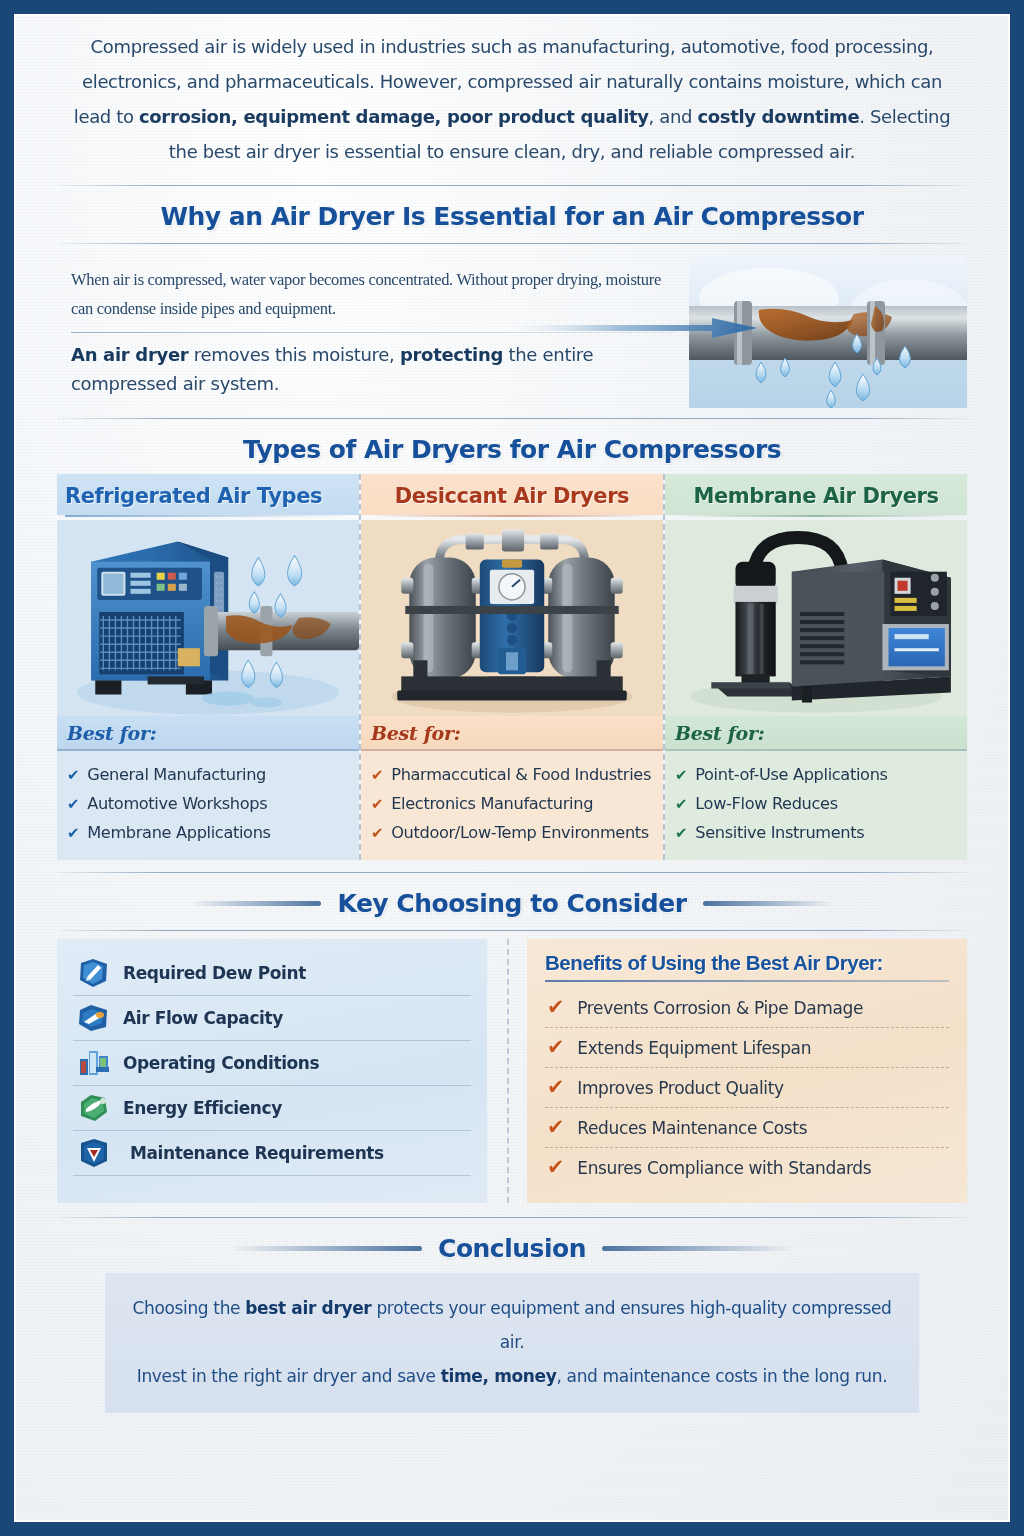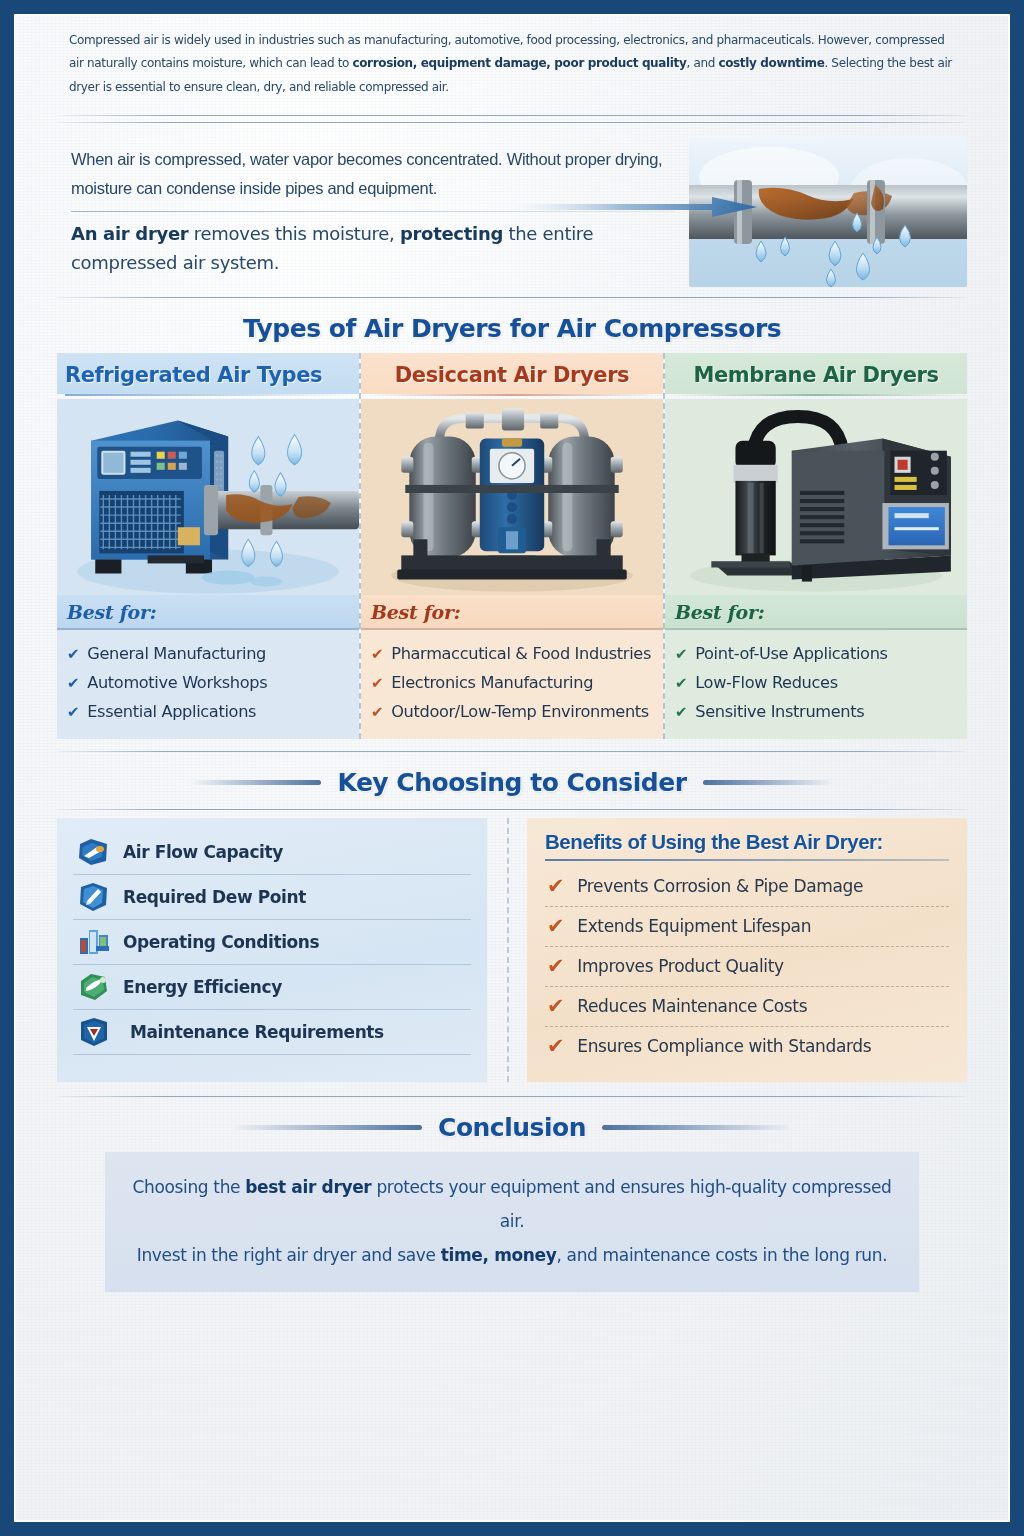--- a/index.html
+++ b/index.html
@@ -54,22 +54,22 @@
   .title-rule{
     height:10px;margin:6px 40px 0 40px;
     background:linear-gradient(90deg,rgba(30,90,150,0) 0%,rgba(30,90,150,.28) 18%,rgba(30,90,150,.45) 50%,rgba(30,90,150,.28) 82%,rgba(30,90,150,0) 100%);
     filter:blur(2px);
   }
   .hair{height:1px;background:linear-gradient(90deg,rgba(120,150,180,0),rgba(120,150,180,.75),rgba(120,150,180,0));margin:4px 0 0;}
 
   
   .intro{
     font-family:"DejaVu Sans",sans-serif;
-    font-size:12px;line-height:1.95;color:#29496b;
-    letter-spacing:-.35px;padding:14px 12px 10px 12px;
+    font-size:18px;line-height:1.95;color:#29496b;
+    letter-spacing:-.35px;padding:14px 12px 10px 12px;text-align:center;
   }
   .intro b{color:#1c3c61;font-weight:bold;}
 
   .sect-hair{height:1px;background:linear-gradient(90deg,rgba(140,165,190,.1),rgba(120,150,180,.8) 12%,rgba(120,150,180,.8) 88%,rgba(140,165,190,.1));margin:6px 0;}
 
   
   .sec-h{
     text-align:center;font-family:"DejaVu Sans",sans-serif;font-weight:bold;
     color:#16509a;font-size:25px;letter-spacing:-.5px;
     text-shadow:1px 1px 0 rgba(255,255,255,.85),1px 1px 2px rgba(30,60,100,.25);
@@ -85,21 +85,21 @@
     flex:0 0 130px;height:5px;
     background:linear-gradient(90deg,rgba(20,70,130,.75),rgba(20,70,130,0));
     filter:blur(.6px);border-radius:3px;
   }
   .sec-h.with-rules.short .rl,.sec-h.with-rules.short .rr{flex-basis:190px;}
 
   
   .why-wrap{position:relative;display:flex;gap:0;padding:6px 0 4px;}
   .why-text{flex:1;padding:10px 14px 6px 14px;position:relative;z-index:2;}
   .why-p1{
-    font-family:Liberation Sans, sans-serif;font-size:16.5px;line-height:1.72;
+    font-family:Liberation Serif, serif;font-size:16.5px;line-height:1.72;
     color:#28486a;letter-spacing:-.3px;
   }
   .why-div{height:1px;background:linear-gradient(90deg,rgba(120,150,180,.7),rgba(120,150,180,.15));margin:9px 0 8px;}
   .why-p2{
     font-family:"DejaVu Sans",sans-serif;font-size:18px;line-height:1.6;
     color:#28486a;letter-spacing:-.3px;
   }
   .why-p2 b,.why-p1 b{color:#173a5e;font-weight:bold;}
   .arrow{
     position:absolute;left:455px;top:67px;width:245px;height:22px;z-index:1;
@@ -207,20 +207,21 @@
 <div class="frame">
 <div class="paper">
 <div class="content">
 
 
   <div class="intro">
     <span>Compressed air is widely used in industries such as manufacturing, automotive, food processing, electronics, and pharmaceuticals. However, compressed air naturally contains moisture, which can lead to </span><b>corrosion, equipment damage, poor product quality</b><span>, and </span><b>costly downtime</b><span>. Selecting the best air dryer is essential to ensure clean, dry, and reliable compressed air.</span>
   </div>
   <div class="sect-hair"></div>
 
+  <div class="sec-h">Why an Air Dryer Is Essential for an Air Compressor</div>
   <div class="sect-hair"></div>
 
   <div class="why-wrap">
     <div class="why-text">
       <div class="why-p1">When air is compressed, water vapor becomes concentrated. Without proper drying, moisture can condense inside pipes and equipment.</div>
       <div class="why-div"></div>
       <div class="why-p2">
         <b>An air dryer</b><span> removes this moisture, </span><b>protecting</b><span> the entire compressed air system.</span>
       </div>
     </div>
@@ -399,21 +400,21 @@
         <li>
                 <span class="chk">✔</span>
                 <span>General Manufacturing</span>
               </li>
         <li>
                 <span class="chk">✔</span>
                 <span>Automotive Workshops</span>
               </li>
         <li>
                 <span class="chk">✔</span>
-                <span>Essential Applications</span>
+                <span>Membrane Applications</span>
               </li>
       </ul>
     </div>
 
     <div class="card c2">
       <div class="card-head">Desiccant Air Dryers</div>
       <div class="head-ul"></div>
       <div class="card-art">
         <svg width="100%" height="196" viewBox="0 0 300 196" preserveAspectRatio="xMidYMid slice">
           <defs>
@@ -595,36 +596,36 @@
     <span>Key Choosing to Consider</span>
     <span class="rr"></span>
   </div>
   <div class="sect-hair"></div>
 
   <div class="kf-wrap">
     <div class="kf-left">
 
       <div class="kf-item">
         <svg class="kf-icon" viewBox="0 0 34 32">
+          <path d="M4 6 L16 2 L30 7 L29 24 L16 30 L3 23 Z" fill="#1f5fa6"></path>
+          <path d="M7 8 L16 5 L26 9 L25 22 L16 27 L6 21 Z" fill="#3f8fd4"></path>
+          <path d="M10 20 L21 8 L24 11 L13 23 Z" fill="#ffffff"></path>
+          <path d="M10 20 L13 23 L9 24 Z" fill="#e3eef8"></path>
+        </svg>
+        <span class="kf-label">Required Dew Point</span>
+      </div>
+
+      <div class="kf-item">
+        <svg class="kf-icon" viewBox="0 0 34 32">
           <path d="M3 8 L14 3 L30 8 L29 25 L14 29 L2 22 Z" fill="#1f5fa6"></path>
           <path d="M6 11 L15 7 L26 11 L25 21 L14 25 L5 19 Z" fill="#2e7dc4"></path>
           <path d="M7 20 L20 11 L26 14 L12 22 Z" fill="#ffffff"></path>
           <ellipse cx="23" cy="13" rx="4" ry="3" fill="#e8a43a"></ellipse>
         </svg>
         <span class="kf-label">Air Flow Capacity</span>
-      </div>
-
-      <div class="kf-item">
-        <svg class="kf-icon" viewBox="0 0 34 32">
-          <path d="M4 6 L16 2 L30 7 L29 24 L16 30 L3 23 Z" fill="#1f5fa6"></path>
-          <path d="M7 8 L16 5 L26 9 L25 22 L16 27 L6 21 Z" fill="#3f8fd4"></path>
-          <path d="M10 20 L21 8 L24 11 L13 23 Z" fill="#ffffff"></path>
-          <path d="M10 20 L13 23 L9 24 Z" fill="#e3eef8"></path>
-        </svg>
-        <span class="kf-label">Required Dew Point</span>
       </div>
 
       <div class="kf-item">
         <svg class="kf-icon" viewBox="0 0 34 32">
           <rect x="3" y="12" width="8" height="16" fill="#2a6fb5"></rect>
           <rect x="4" y="14" width="5" height="12" fill="#b64a3f"></rect>
           <rect x="12" y="4" width="9" height="24" fill="#5fa3dd"></rect>
           <rect x="13" y="6" width="6" height="20" fill="#cfe4f5"></rect>
           <rect x="22" y="9" width="9" height="13" fill="#3f87c9"></rect>
           <rect x="23" y="11" width="6" height="9" fill="#7cc07a"></rect>

